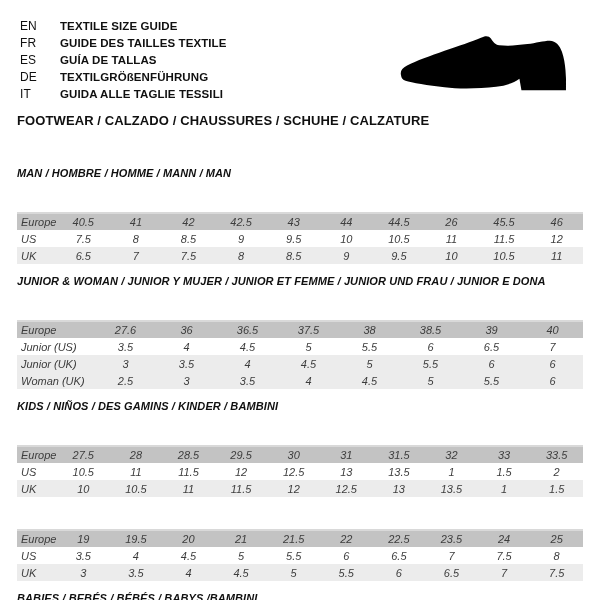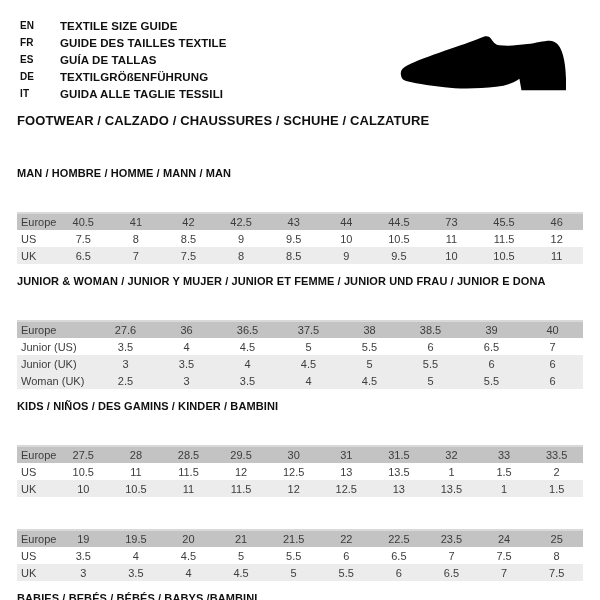--- a/index.html
+++ b/index.html
@@ -15,31 +15,31 @@
   html,body{background:#fff;}
   body{
     width:600px;height:600px;
     position:relative;overflow:hidden;
     font-family:"Liberation Sans",sans-serif;
     padding:12px 0 0 17px;
   }
   
   .lang-block{margin-top:5px;margin-left:3px;}
   .lang-row{display:flex;height:17px;align-items:center;}
-  .lang-code{width:40px;font-size:10px;font-weight:700;color:var(--title-text);letter-spacing:.1px;}
+  .lang-code{width:40px;font-size:12px;font-weight:400;color:var(--title-text);letter-spacing:.1px;}
   .lang-label{font-size:11.5px;font-weight:700;color:var(--title-text);letter-spacing:.1px;}
   
   .category-heading{
     margin-top:11px;font-size:13px;font-weight:700;
     color:var(--title-text);letter-spacing:.1px;line-height:16px;
   }
   
   .shoe-icon{position:absolute;left:400px;top:33px;width:168px;height:60px;}
   
-  .size-section{margin-top:11px;}
+  .size-section{margin-top:11px;font-style:italic;}
   .size-section.first{margin-top:38px;}
   .section-title{
     font-size:11px;font-weight:700;color:var(--title-text);
     line-height:13px;margin-bottom:6px;letter-spacing:.1px;
   }
   table.size-table{
     border-collapse:collapse;table-layout:fixed;
     border-top:2px solid var(--table-top-border);
     margin-top:32px;
   }
@@ -121,21 +121,21 @@
         <tbody>
           <tr class="header-row">
             <td class="row-label">Europe</td>
             <td>40.5</td>
             <td>41</td>
             <td>42</td>
             <td>42.5</td>
             <td>43</td>
             <td>44</td>
             <td>44.5</td>
-            <td>73</td>
+            <td>26</td>
             <td>45.5</td>
             <td>46</td>
           </tr>
           <tr class="">
             <td class="row-label">US</td>
             <td>7.5</td>
             <td>8</td>
             <td>8.5</td>
             <td>9</td>
             <td>9.5</td>

